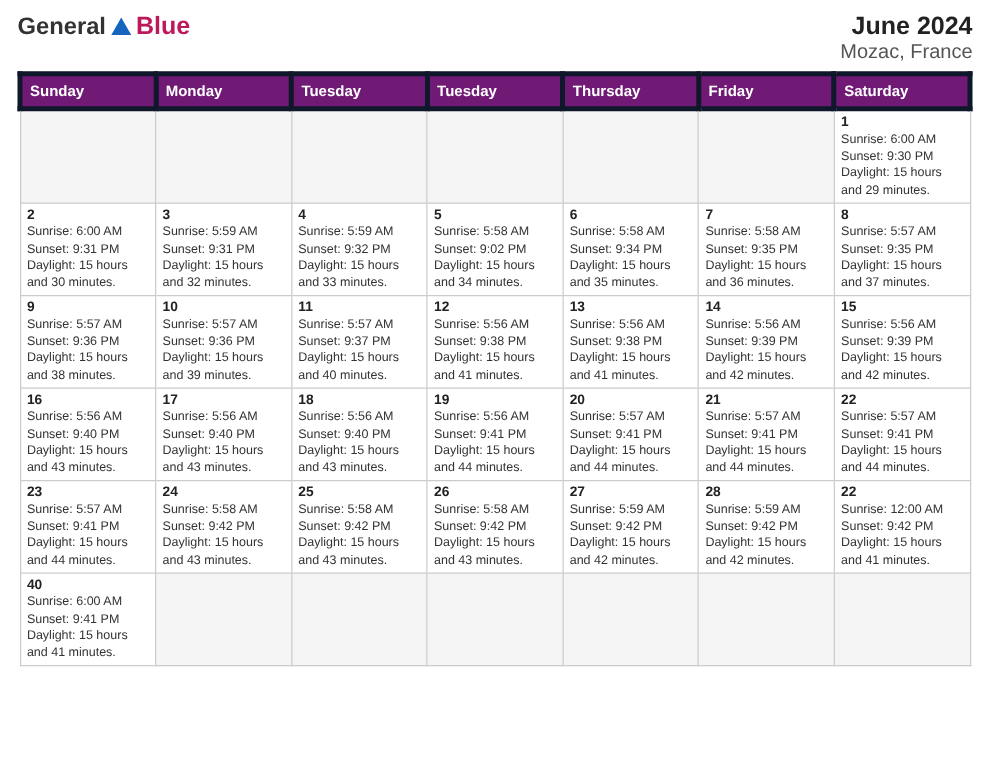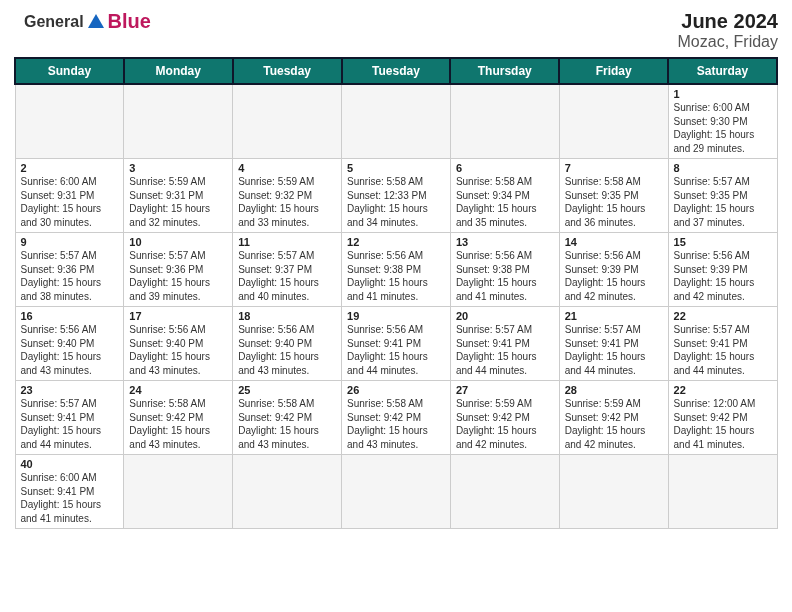--- a/index.html
+++ b/index.html
@@ -26,24 +26,23 @@
       display: flex;
       flex-direction: column;
       align-items: flex-start;
     }
     .logo {
       display: flex;
       align-items: center;
       gap: 4px;
     }
     .logo-text-general {
-      font-size: 16px;
+      font-size: 19px;
       font-weight: bold;
       color: #333;
-      margin-left: 10px;
     }
     .logo-text-blue {
       font-size: 20px;
       font-weight: bold;
       color: #be185d;
     }
     .logo-triangle {
       width: 0;
       height: 0;
       border-left: 8px solid transparent;
@@ -62,27 +61,27 @@
     .location {
       font-size: 16px;
       color: #555;
     }
     .calendar {
       width: 100%;
       border-collapse: collapse;
       border: 1px solid #ccc;
     }
     .calendar th {
-      background: #0f766e;
+      background: #701a75;
       color: #fff;
       font-size: 12px;
       font-weight: bold;
       padding: 5px 6px;
-      text-align: center;
-      border: 2px solid #0f172a;
+      text-align: left;
+      border: 4px solid #0f172a;
     }
     .calendar td {
       border: 1px solid #ccc;
       vertical-align: top;
       padding: 3px 5px;
       width: calc(100% / 7);
       background: #fff;
       font-size: 9.5px;
       color: #333;
       min-height: 60px;
@@ -113,21 +112,21 @@
       <div class="logo">
         <span class="logo-text-general">General</span>
         <div style="display:flex;flex-direction:column;align-items:center;">
           <div class="logo-triangle"></div>
         </div>
         <span class="logo-text-blue">Blue</span>
       </div>
     </div>
     <div class="title-area">
       <div class="month-title">June 2024</div>
-      <div class="location">Mozac, Friday</div>
+      <div class="location">Mozac, France</div>
     </div>
   </div>
 
   <table class="calendar">
     <thead>
       <tr>
         <th>Sunday</th>
         <th>Monday</th>
         <th>Tuesday</th>
         <th>Tuesday</th>
@@ -170,21 +169,21 @@
           <td>
             <span class="day-number">4</span>
             <div class="day-info">Sunrise: 5:59 AM
 Sunset: 9:32 PM
 Daylight: 15 hours
 and 33 minutes.</div>
           </td>
           <td>
             <span class="day-number">5</span>
             <div class="day-info">Sunrise: 5:58 AM
-Sunset: 12:33 PM
+Sunset: 9:02 PM
 Daylight: 15 hours
 and 34 minutes.</div>
           </td>
           <td>
             <span class="day-number">6</span>
             <div class="day-info">Sunrise: 5:58 AM
 Sunset: 9:34 PM
 Daylight: 15 hours
 and 35 minutes.</div>
           </td>

